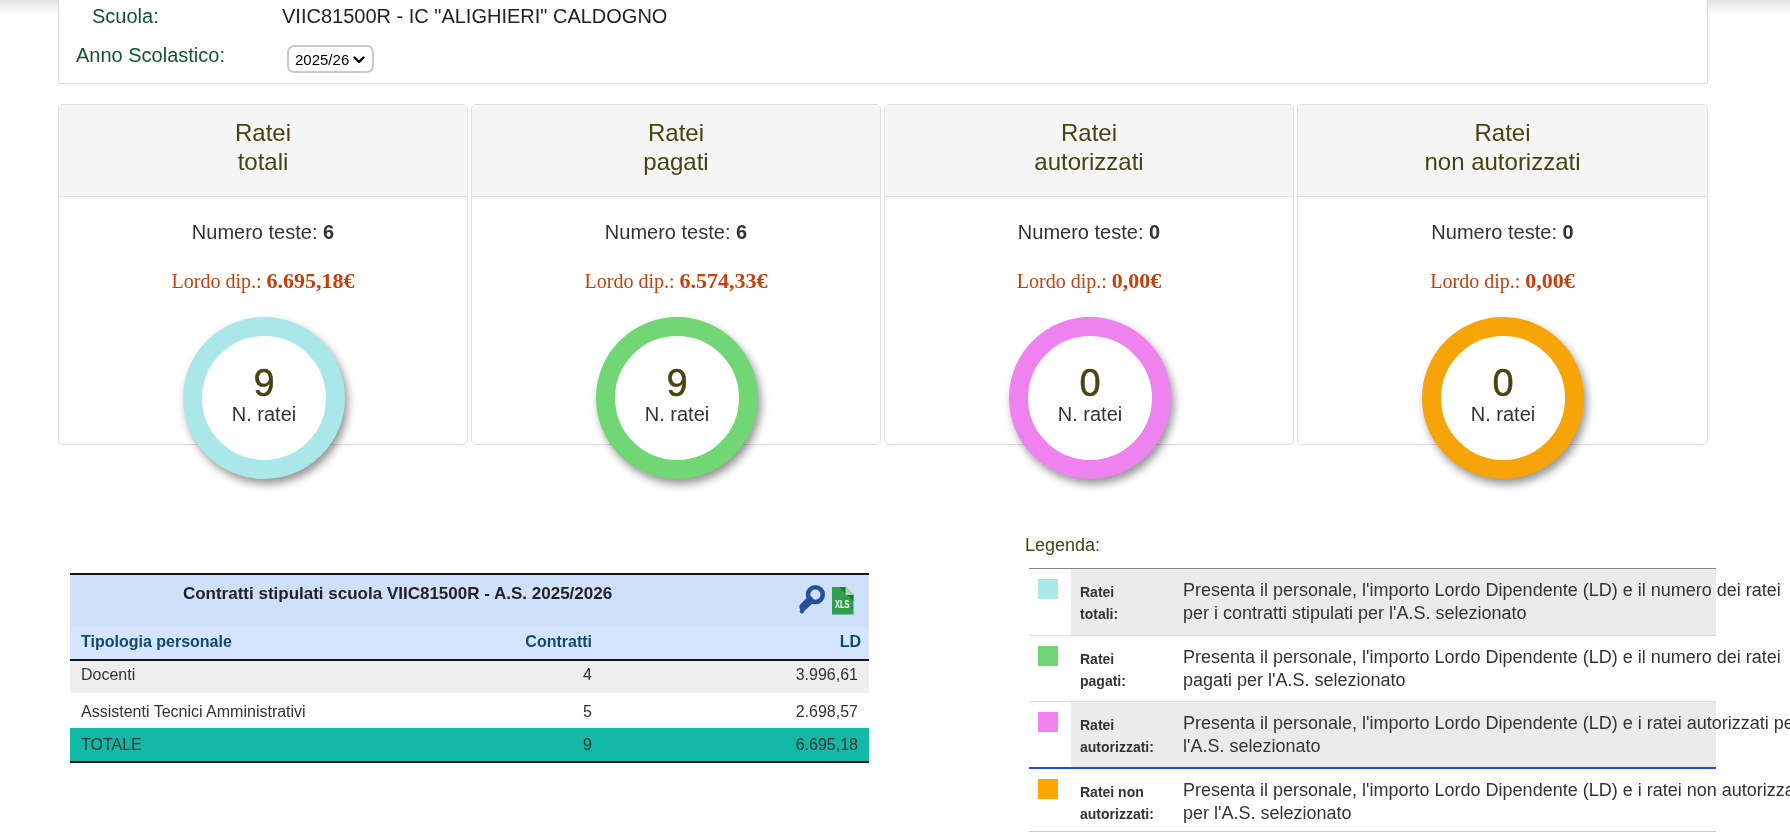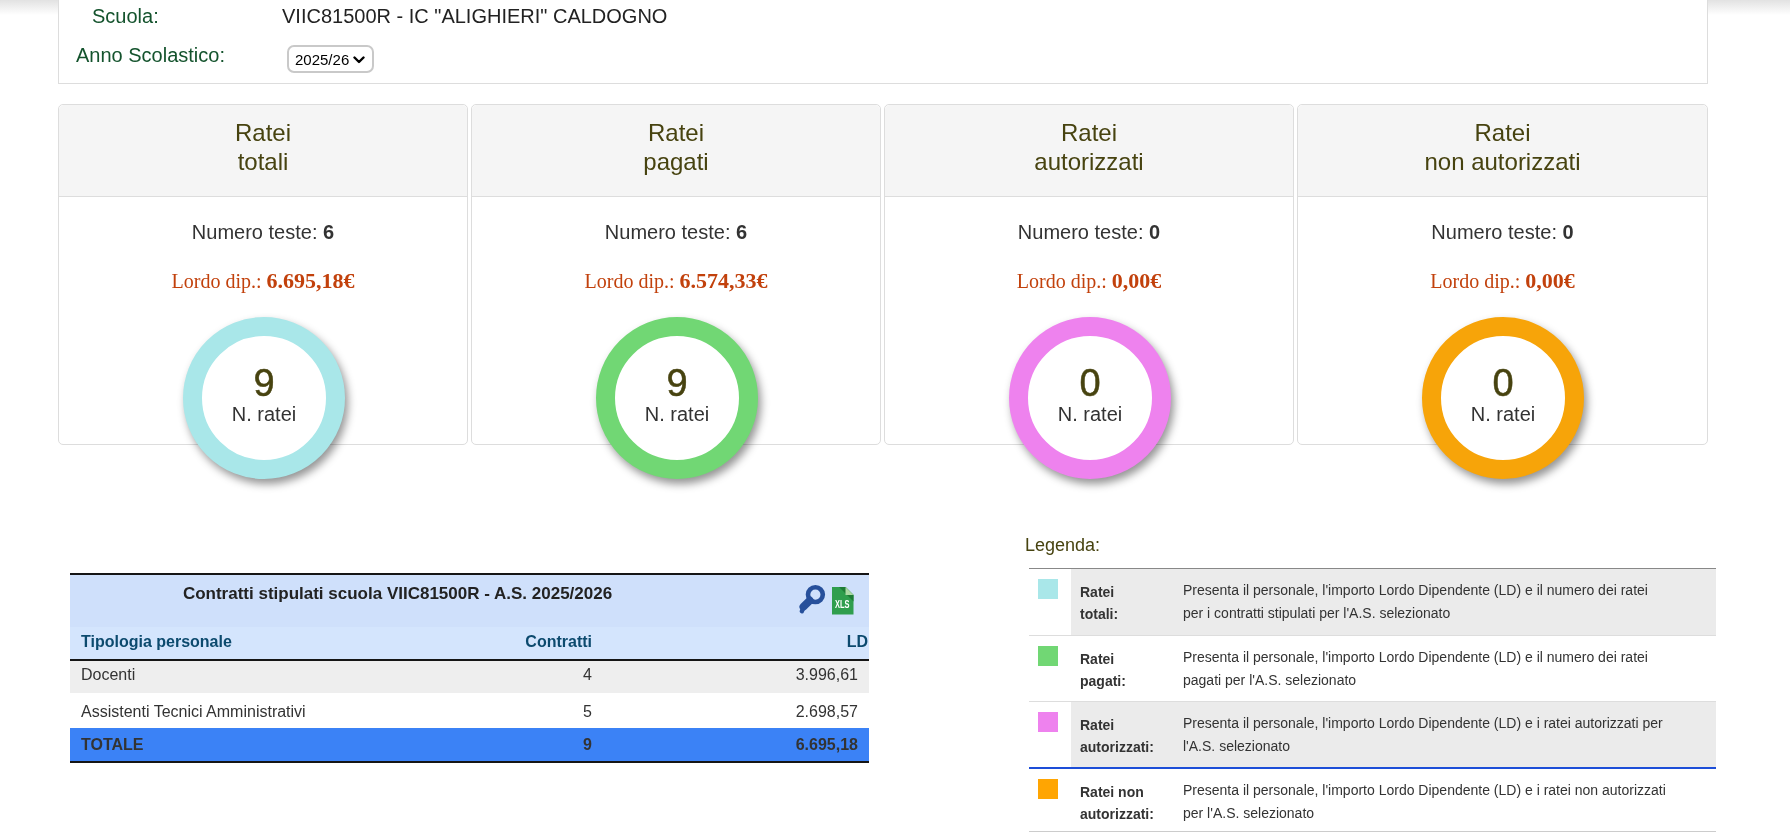--- a/index.html
+++ b/index.html
@@ -41,21 +41,21 @@
   .cell { position:absolute; }
 
   
   #legend-title { left:1025px; top:535px; font-size:18px; line-height:21px; color:#474310; }
   .lrow { position:absolute; left:1029px; width:687px; height:66px; }
   .lsq { position:absolute; left:9px; top:10px; width:20px; height:20px; }
   .lgray { position:absolute; left:42px; top:0; right:0; bottom:0; background:#ebebeb; }
   .llbl { position:absolute; left:51px; top:11.5px; width:104px; font-weight:bold;
     font-size:14px; line-height:22.5px; color:#333; }
   .ldesc { position:absolute; left:154px; top:10px; width:533px; white-space:nowrap;
-    font-size:14px; line-height:22.5px; color:#333; }
+    font-size:18px; line-height:22.5px; color:#333; }
 </style>
 </head>
 <body>
 <div id="topgrad" class="abs"></div>
 <div id="toppanel" class="abs"></div>
 <div class="abs lbl" style="left:92px; top:5px;">Scuola:</div>
 <div class="abs val" style="left:282px; top:5px;">VIIC81500R - IC "ALIGHIERI" CALDOGNO</div>
 <div class="abs lbl" style="left:76px; top:44px;">Anno Scolastico:</div>
 <div id="sel" class="abs">
     <span class="txt">2025/26</span>
@@ -101,34 +101,34 @@
   </div>
 </div>
 
 <div class="abs" style="left:70px; top:573px; width:799px; height:2px; background:#151515;"></div>
 <div class="trow" style="top:575px; height:52px; background:#cfe0fb;">
   <div class="cell" style="left:0; top:9px; width:655px; text-align:center; font-size:17px; line-height:20px; font-weight:bold; color:#222;">Contratti stipulati scuola VIIC81500R - A.S. 2025/2026</div>
 </div>
 <div class="trow" style="top:627px; height:32px; background:#d4e5fd; font-weight:bold; font-size:16px; line-height:19px; color:#0c4a6e;">
   <div class="cell" style="left:11px; top:5px;">Tipologia personale</div>
   <div class="cell" style="right:277px; top:5px;">Contratti</div>
-  <div class="cell" style="right:1px; top:5px;">LD</div>
+  <div class="cell" style="right:8px; top:5px;">LD</div>
 </div>
 <div class="abs" style="left:70px; top:659px; width:799px; height:2px; background:#151515;"></div>
 <div class="trow" style="top:661px; height:32px; background:#eeeeee; font-size:16px; line-height:19px;">
   <div class="cell" style="left:11px; top:4px;">Docenti</div>
   <div class="cell" style="right:277px; top:4px;">4</div>
   <div class="cell" style="right:11px; top:4px;">3.996,61</div>
 </div>
 <div class="trow" style="top:693px; height:49px; background:#fff; font-size:16px; line-height:19px;">
   <div class="cell" style="left:11px; top:9px;">Assistenti Tecnici Amministrativi</div>
   <div class="cell" style="right:277px; top:9px;">5</div>
   <div class="cell" style="right:11px; top:9px;">2.698,57</div>
 </div>
-<div class="trow" style="top:728px; height:33px; background:#3b82f6; font-size:16px; line-height:19px; font-weight:bold;">
+<div class="trow" style="top:728px; height:33px; background:#14b8a6; font-size:16px; line-height:19px; font-weight:normal;">
   <div class="cell" style="left:11px; top:7px;">TOTALE</div>
   <div class="cell" style="right:277px; top:7px;">9</div>
   <div class="cell" style="right:11px; top:7px;">6.695,18</div>
 </div>
 <div class="abs" style="left:70px; top:761px; width:799px; height:2px; background:#151515;"></div>
 
 <svg class="abs" style="left:797px; top:584px;" width="30" height="30" viewBox="0 0 30 30">
   <circle cx="18.4" cy="10.6" r="7.4" fill="none" stroke="#27509b" stroke-width="4.6"></circle>
   <path d="M12.8 16.4 L6.4 22.8" stroke="#27509b" stroke-width="7.8" stroke-linecap="round"></path>
   <path d="M6.2 23.6 L4.9 27.2" stroke="#27509b" stroke-width="4.4" stroke-linecap="round"></path>

